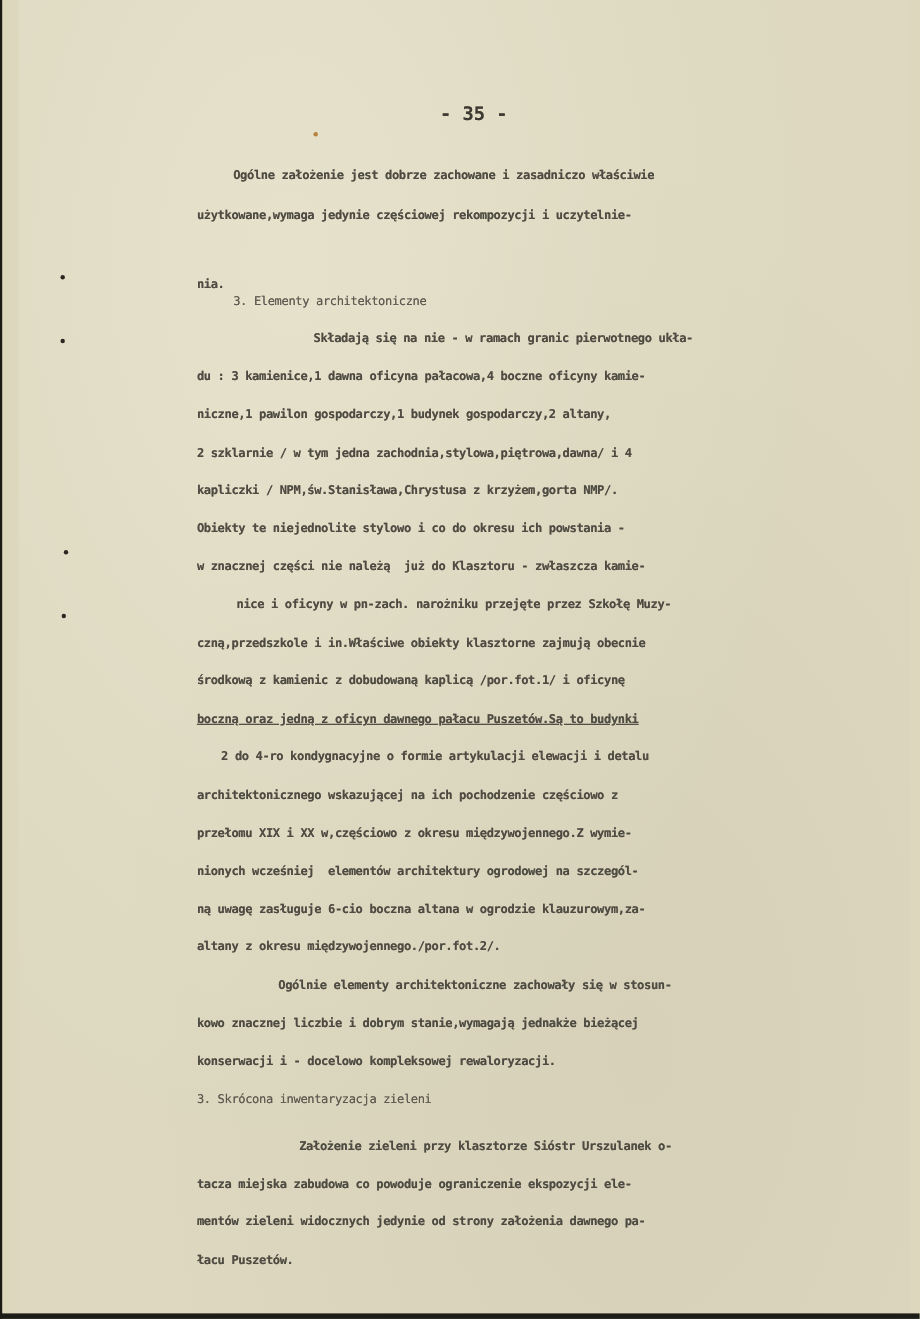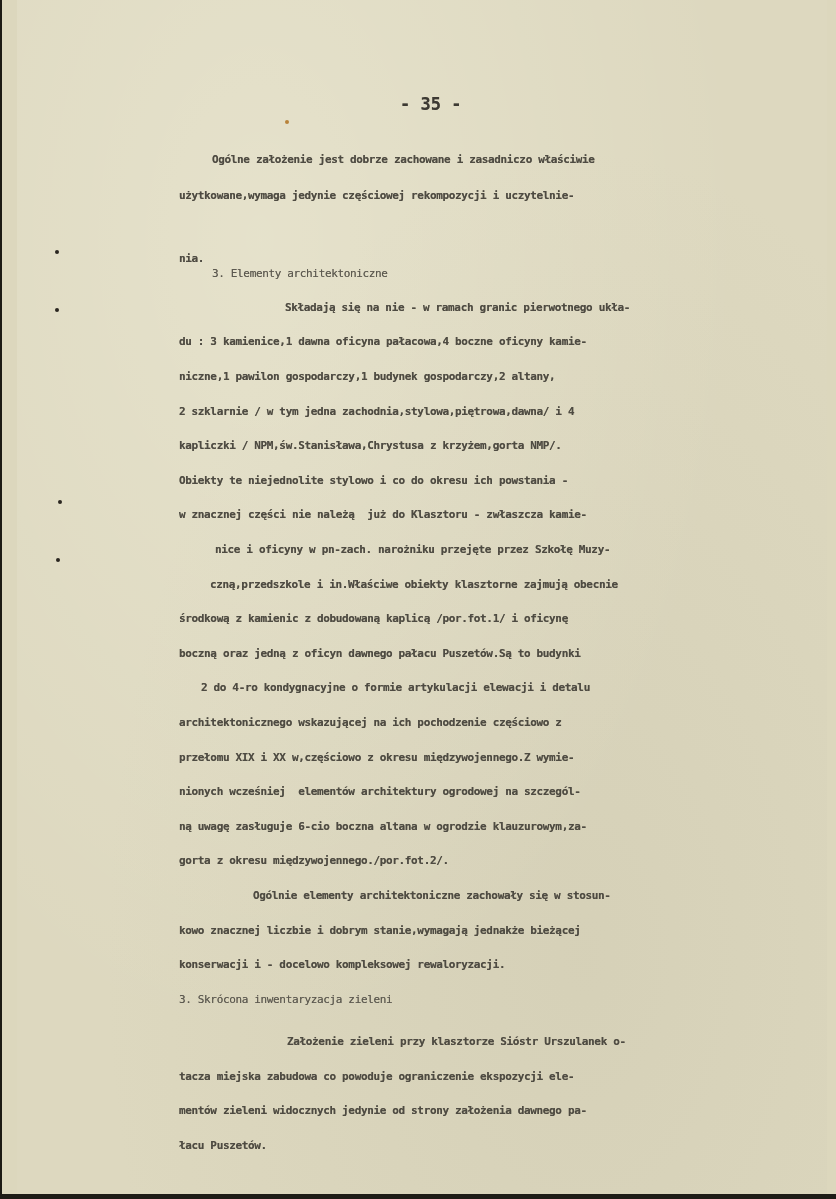--- a/index.html
+++ b/index.html
@@ -50,33 +50,33 @@
       <div class="line" style="left: 162px; top: 224px; margin-top: 28px;">nia.</div>
       <div class="line heading" style="left: 195px; top: 267px;">3. Elementy architektoniczne</div>
       <div class="line" style="left: 268px; top: 301px;">Składają się na nie - w ramach granic pierwotnego ukła-</div>
       <div class="line" style="left: 162px; top: 335px;">du : 3 kamienice,1 dawna oficyna pałacowa,4 boczne oficyny kamie-</div>
       <div class="line" style="left: 162px; top: 370px;">niczne,1 pawilon gospodarczy,1 budynek gospodarczy,2 altany,</div>
       <div class="line" style="left: 162px; top: 405px;">2 szklarnie / w tym jedna zachodnia,stylowa,piętrowa,dawna/ i 4</div>
       <div class="line" style="left: 162px; top: 439px;">kapliczki / NPM,św.Stanisława,Chrystusa z krzyżem,gorta NMP/.</div>
       <div class="line" style="left: 162px; top: 474px;">Obiekty te niejednolite stylowo i co do okresu ich powstania -</div>
       <div class="line" style="left: 162px; top: 508px;">w znacznej części nie należą  już do Klasztoru - zwłaszcza kamie-</div>
       <div class="line" style="left: 162px; top: 543px; margin-left: 36px;">nice i oficyny w pn-zach. narożniku przejęte przez Szkołę Muzy-</div>
-      <div class="line" style="left: 162px; top: 578px; margin-left: 31px;">czną,przedszkole i in.Właściwe obiekty klasztorne zajmują obecnie</div>
+      <div class="line" style="left: 162px; top: 578px;">czną,przedszkole i in.Właściwe obiekty klasztorne zajmują obecnie</div>
       <div class="line" style="left: 162px; top: 612px;">środkową z kamienic z dobudowaną kaplicą /por.fot.1/ i oficynę</div>
-      <div class="line" style="left: 162px; top: 647px;">boczną oraz jedną z oficyn dawnego pałacu Puszetów.Są to budynki</div>
+      <div class="line" style="left: 162px; top: 647px; text-decoration: underline;">boczną oraz jedną z oficyn dawnego pałacu Puszetów.Są to budynki</div>
       <div class="line" style="left: 162px; top: 681px; margin-left: 22px;">2 do 4-ro kondygnacyjne o formie artykulacji elewacji i detalu</div>
       <div class="line" style="left: 162px; top: 716px;">architektonicznego wskazującej na ich pochodzenie częściowo z</div>
       <div class="line" style="left: 162px; top: 751px;">przełomu XIX i XX w,częściowo z okresu międzywojennego.Z wymie-</div>
       <div class="line" style="left: 162px; top: 785px;">nionych wcześniej  elementów architektury ogrodowej na szczegól-</div>
       <div class="line" style="left: 162px; top: 820px;">ną uwagę zasługuje 6-cio boczna altana w ogrodzie klauzurowym,za-</div>
-      <div class="line" style="left: 162px; top: 854px;">gorta z okresu międzywojennego./por.fot.2/.</div>
+      <div class="line" style="left: 162px; top: 854px;">altany z okresu międzywojennego./por.fot.2/.</div>
       <div class="line" style="left: 236px; top: 889px;">Ogólnie elementy architektoniczne zachowały się w stosun-</div>
       <div class="line" style="left: 162px; top: 924px; text-align: right;">kowo znacznej liczbie i dobrym stanie,wymagają jednakże bieżącej</div>
       <div class="line" style="left: 162px; top: 958px;">konserwacji i - docelowo kompleksowej rewaloryzacji.</div>
       <div class="line heading" style="left: 162px; top: 993px;">3. Skrócona inwentaryzacja zieleni</div>
-      <div class="line" style="left: 255px; top: 1035px; margin-left: 15px;">Założenie zieleni przy klasztorze Sióstr Urszulanek o-</div>
+      <div class="line" style="left: 255px; top: 1035px;">Założenie zieleni przy klasztorze Sióstr Urszulanek o-</div>
       <div class="line" style="left: 162px; top: 1070px;">tacza miejska zabudowa co powoduje ograniczenie ekspozycji ele-</div>
       <div class="line" style="left: 162px; top: 1104px;">mentów zieleni widocznych jedynie od strony założenia dawnego pa-</div>
       <div class="line" style="left: 162px; top: 1139px;">łacu Puszetów.</div>
     </div>
 </div>
 <div class="left-edge"></div>
 <div class="bottom-edge"></div>
 
 </body></html>

